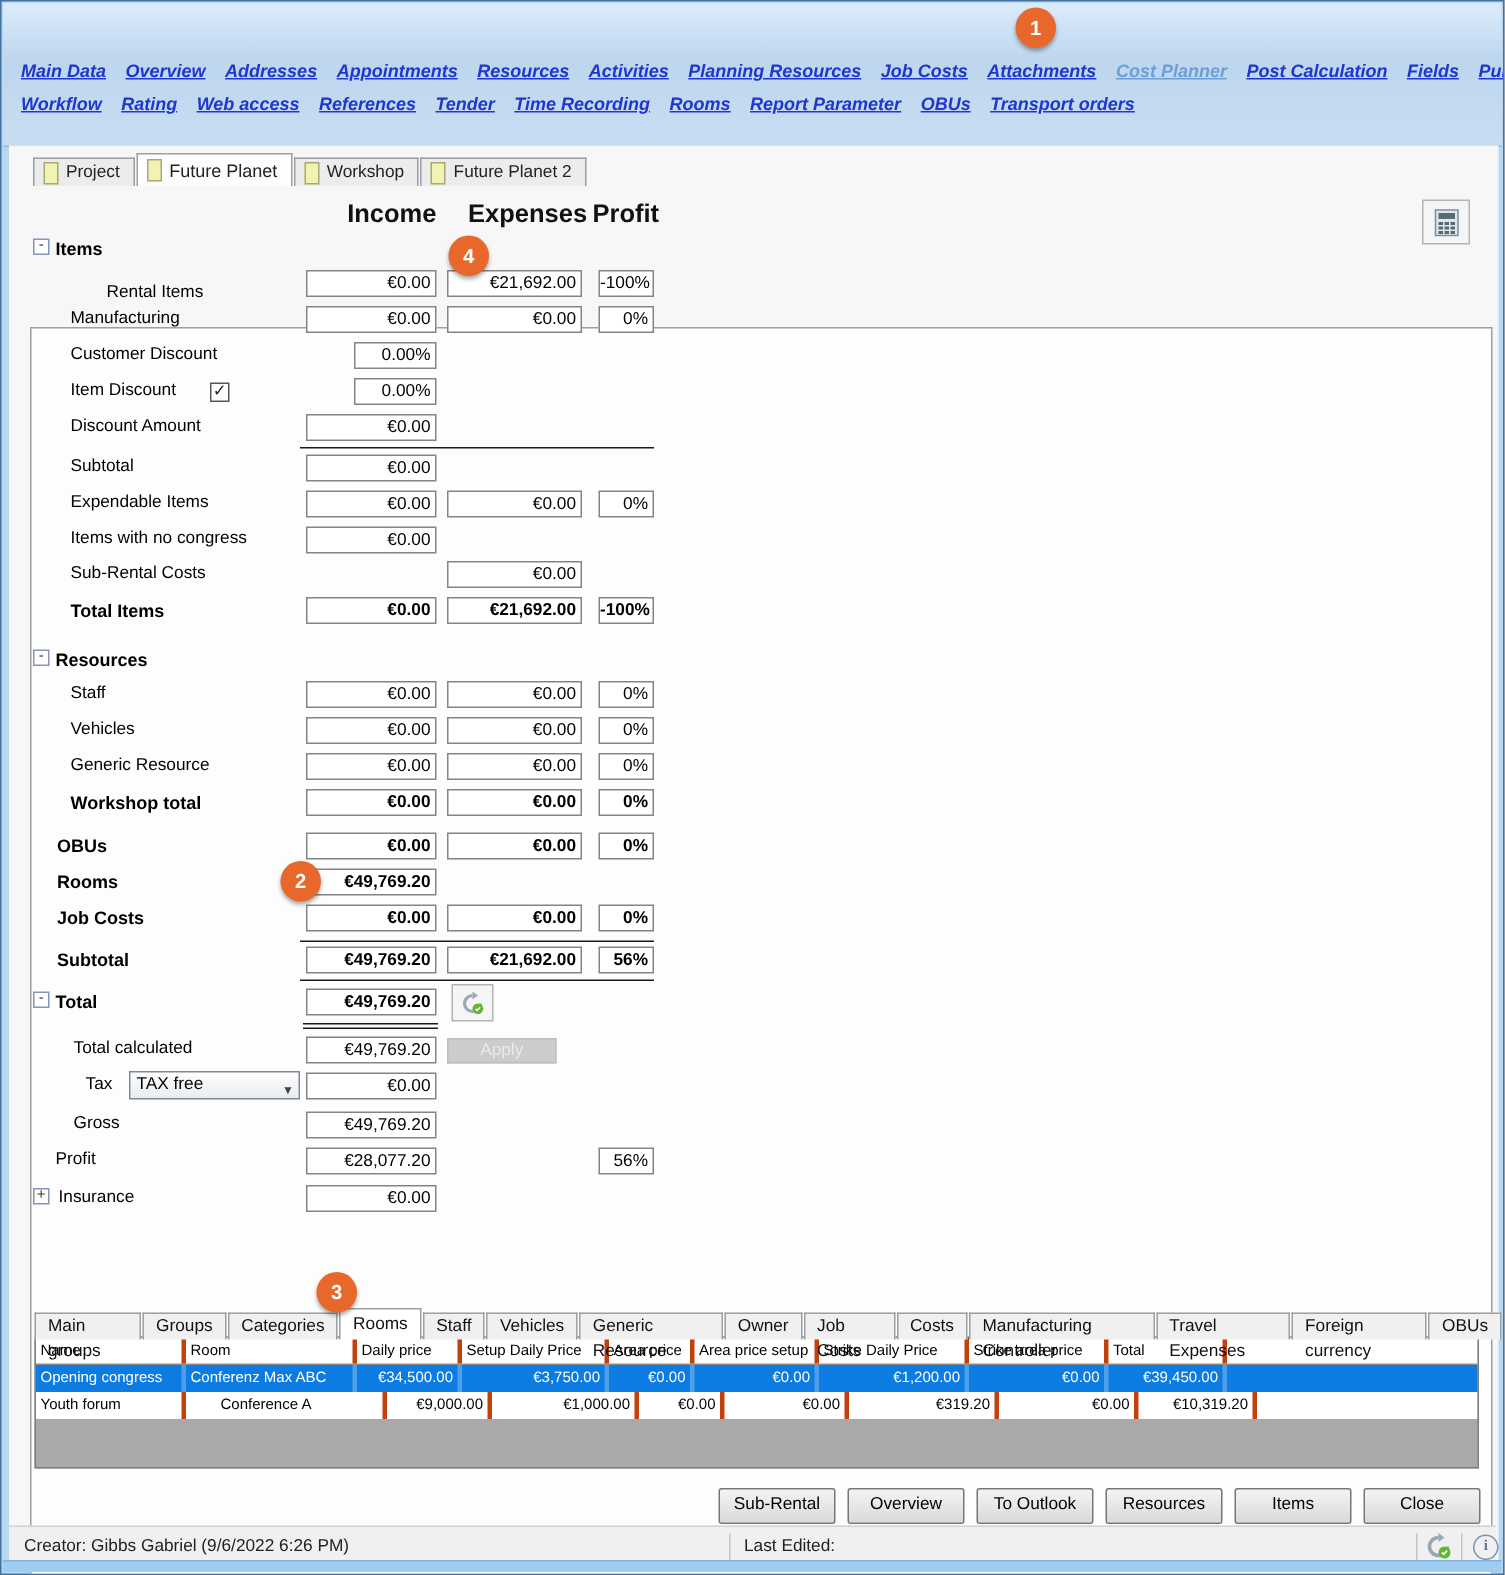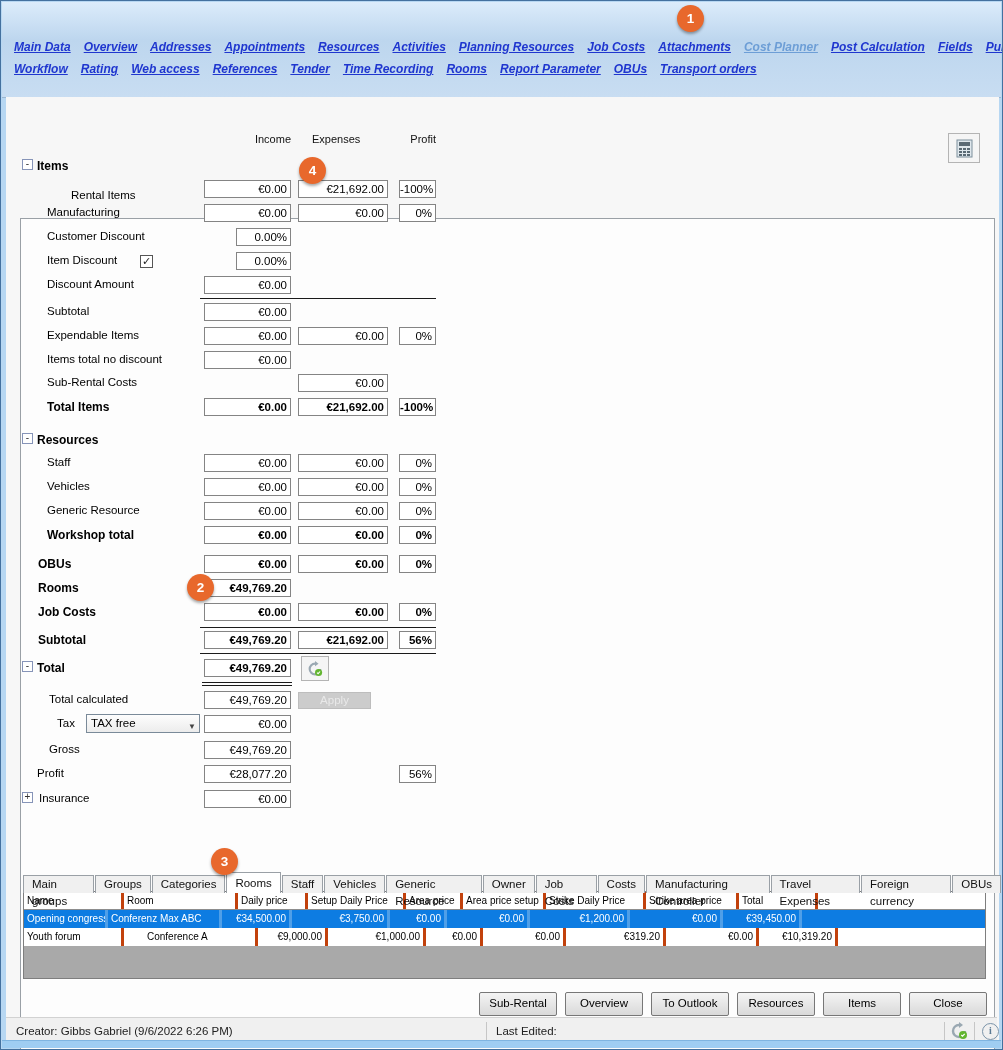--- a/index.html
+++ b/index.html
@@ -29,21 +29,21 @@
   
   #content{position:absolute;left:5px;top:96px;width:993px;height:947px;background:#f7f7f7;}
   #panel{position:absolute;left:14px;top:121px;width:975px;height:860px;background:#fdfdfd;border:1px solid #9aa0a6;box-sizing:border-box;}
   
   #tabstrip{position:absolute;left:21px;top:103px;display:flex;align-items:flex-end;height:20px;z-index:3;}
   .tab{display:flex;align-items:center;gap:5px;height:18px;padding:0 9px 0 6px;background:#ececec;
     border:1px solid #9aa0a6;border-bottom:none;font-size:11.5px;color:#222;cursor:pointer;margin-right:1px;}
   .tab.active{background:#fdfdfd;height:21px;font-size:12px;position:relative;z-index:4;}
   .tabicon{width:8px;height:13px;background:#f2f2b2;border:1px solid #a8a878;}
   
-  .colhead{position:absolute;top:132px;font-size:11px;color:#111;}
+  .colhead{position:absolute;top:132px;font-size:17px;color:#111;font-weight:bold;}
   .flabel{position:absolute;font-size:11.5px;color:#000;white-space:nowrap;}
   .flabel.bold{font-weight:bold;font-size:12px;}
   .box{position:absolute;height:18px;background:#fff;border:1px solid #848484;box-sizing:border-box;
     font-size:11.5px;line-height:16px;text-align:right;padding-right:3px;color:#000;}
   .box.bold{font-weight:bold;}
   .collapse{position:absolute;width:11px;height:11px;background:#fff;border:1px solid #8694b8;box-sizing:border-box;
     font-size:10px;line-height:8px;text-align:center;color:#333;cursor:pointer;}
   .cb{position:absolute;width:13px;height:13px;background:#fff;border:1px solid #555;box-sizing:border-box;
     font-size:11px;line-height:11px;text-align:center;color:#222;cursor:pointer;}
   .hline{position:absolute;height:1px;background:#1a1a1a;}
@@ -116,20 +116,38 @@
         <div class="navlink">OBUs</div>
         <div class="navlink">Transport orders</div>
       </div>
     <div id="infobar">The Cost Plan represents a clear cost analysis.</div>
   </div>
 
   <div id="content">
     <div id="panel"></div>
   </div>
 
+  <div id="tabstrip">
+      <div class="tab">
+        <div class="tabicon"></div>
+        <div>Project</div>
+      </div>
+      <div class="tab active">
+        <div class="tabicon"></div>
+        <div>Future Planet</div>
+      </div>
+      <div class="tab">
+        <div class="tabicon"></div>
+        <div>Workshop</div>
+      </div>
+      <div class="tab">
+        <div class="tabicon"></div>
+        <div>Future Planet 2</div>
+      </div>
+    </div>
 
   <div class="colhead" style="left:203px;width:87px;text-align:right;">Income</div>
   <div class="colhead" style="left:311px;">Expenses</div>
   <div class="colhead" style="left:394px;width:41px;text-align:right;">Profit</div>
 
   <div class="sqbtn" style="left:947px;top:132px;width:32px;height:30px;">
     <svg width="17" height="19" viewBox="0 0 17 19">
       <rect x="1" y="1" width="15" height="17" fill="#dfe7ec" stroke="#7c8f9c"></rect>
       <rect x="3" y="3" width="11" height="4" fill="#5a6a74"></rect>
       <g fill="#5a6a74">
@@ -163,21 +181,21 @@
       <div class="cb" style="left: 139px; top: 254px;">✓</div>
       <div class="box" style="left: 235px; top: 251px; width: 55px;">0.00%</div>
       <div class="flabel" style="left: 46px; top: 277px;">Discount Amount</div>
       <div class="box" style="left: 203px; top: 275px; width: 87px;">€0.00</div>
       <div class="flabel" style="left: 46px; top: 304px;">Subtotal</div>
       <div class="box" style="left: 203px; top: 302px; width: 87px;">€0.00</div>
       <div class="flabel" style="left: 46px; top: 328px;">Expendable Items</div>
       <div class="box" style="left: 203px; top: 326px; width: 87px;">€0.00</div>
       <div class="box" style="left: 297px; top: 326px; width: 90px;">€0.00</div>
       <div class="box" style="left: 398px; top: 326px; width: 37px;">0%</div>
-      <div class="flabel" style="left: 46px; top: 352px;">Items total no discount</div>
+      <div class="flabel" style="left: 46px; top: 352px;">Items with no congress</div>
       <div class="box" style="left: 203px; top: 350px; width: 87px;">€0.00</div>
       <div class="flabel" style="left: 46px; top: 375px;">Sub-Rental Costs</div>
       <div class="box" style="left: 297px; top: 373px; width: 90px;">€0.00</div>
       <div class="flabel bold" style="left: 46px; top: 399px;">Total Items</div>
       <div class="box bold" style="left: 203px; top: 397px; width: 87px;">€0.00</div>
       <div class="box bold" style="left: 297px; top: 397px; width: 90px;">€21,692.00</div>
       <div class="box bold" style="left: 398px; top: 397px; width: 37px;">-100%</div>
       <div class="collapse" style="left: 21px; top: 432px;">-</div>
       <div class="flabel bold" style="left: 36px; top: 432px;">Resources</div>
       <div class="flabel" style="left: 46px; top: 455px;">Staff</div>
@@ -268,21 +286,21 @@
         <div class="gcell" style="width: 114px;">Room</div>
         <div class="gcell" style="width: 70px;">Daily price</div>
         <div class="gcell" style="width: 98px;">Setup Daily Price</div>
         <div class="gcell" style="width: 57px;">Area price</div>
         <div class="gcell" style="width: 83px;">Area price setup</div>
         <div class="gcell" style="width: 100px;">Strike Daily Price</div>
         <div class="gcell" style="width: 93px;">Strike area price</div>
         <div class="gcell" style="width: 79px;">Total</div>
       </div>
       <div class="grow selected">
-        <div class="gcell" style="width: 84px;">Opening congress</div>
+        <div class="gcell" style="width: 100px;">Opening congress</div>
         <div class="gcell" style="width: 114px;">Conferenz Max ABC</div>
         <div class="gcell num" style="width: 70px;">€34,500.00</div>
         <div class="gcell num" style="width: 98px;">€3,750.00</div>
         <div class="gcell num" style="width: 57px;">€0.00</div>
         <div class="gcell num" style="width: 83px;">€0.00</div>
         <div class="gcell num" style="width: 100px;">€1,200.00</div>
         <div class="gcell num" style="width: 93px;">€0.00</div>
         <div class="gcell num" style="width: 79px;">€39,450.00</div>
       </div>
       <div class="grow">

